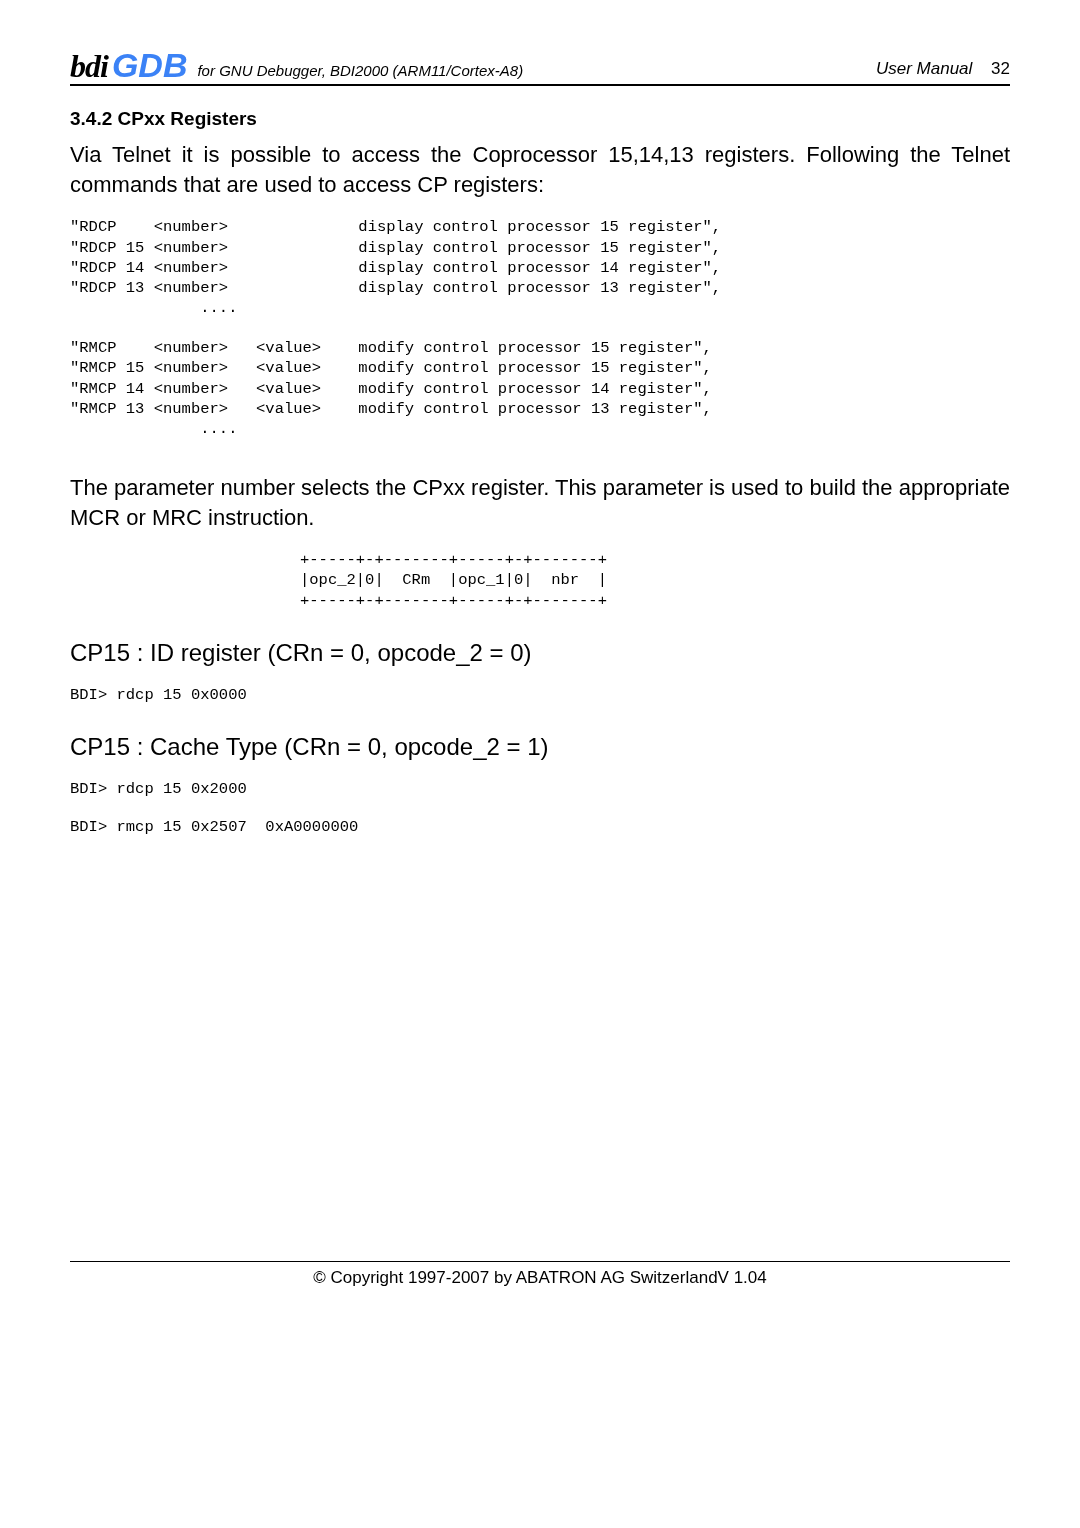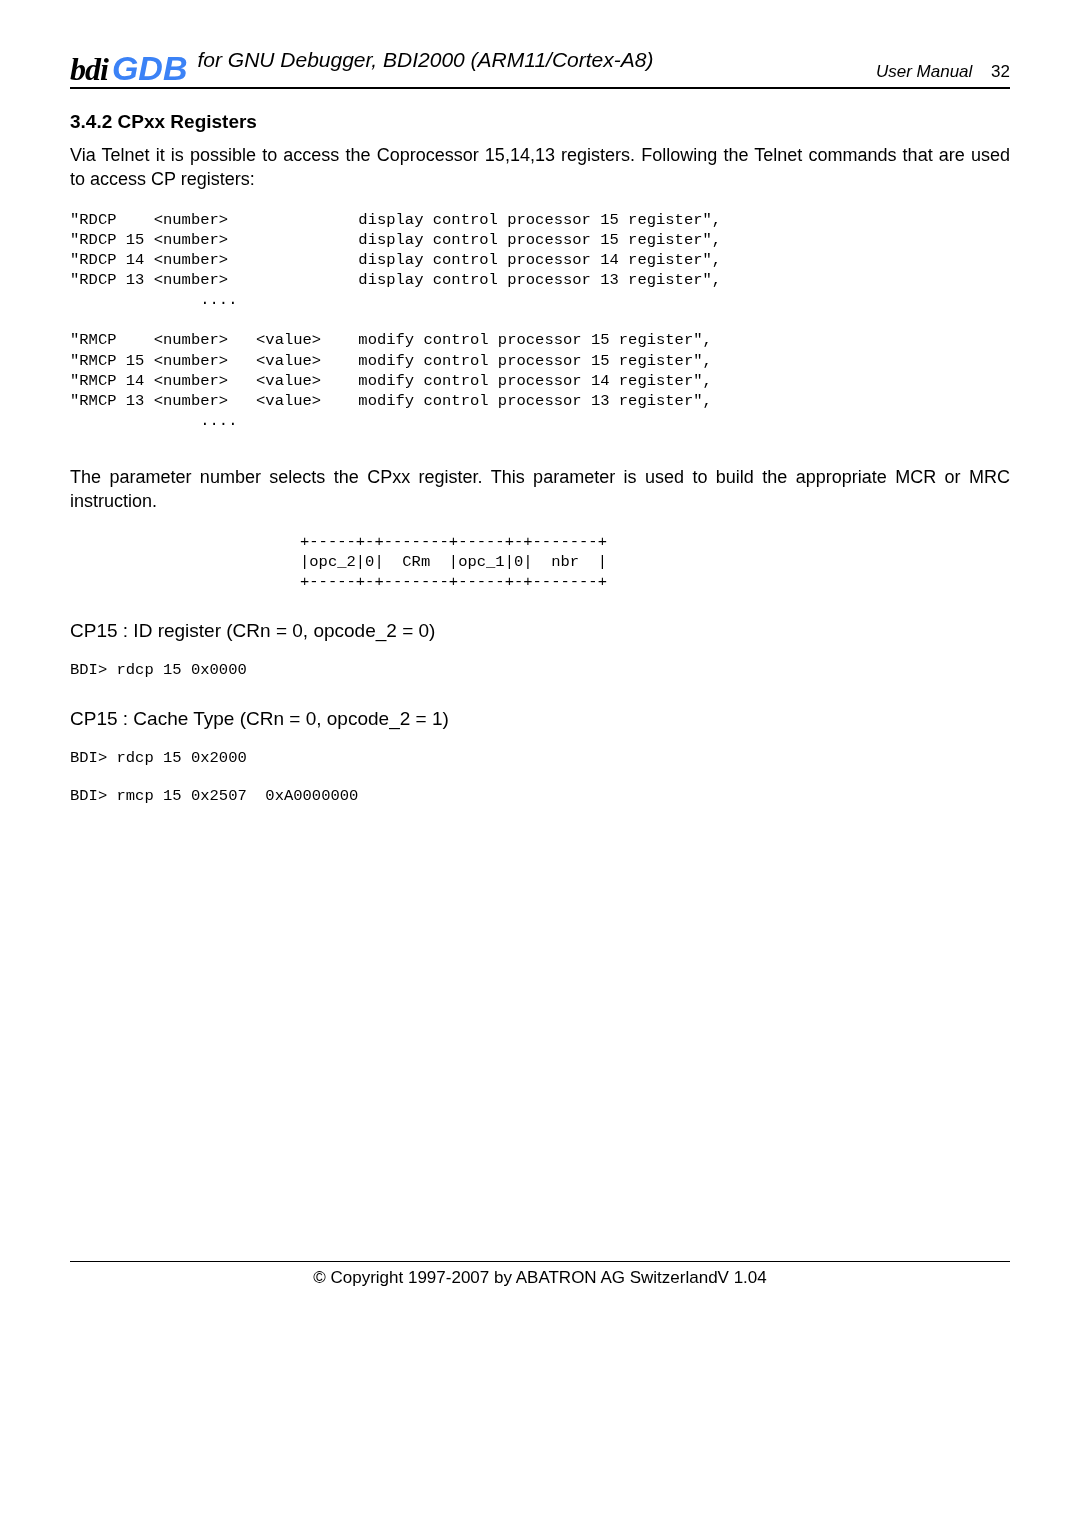--- a/index.html
+++ b/index.html
@@ -40,40 +40,40 @@
   .logo-gdb {
     font-size: 34px;
     font-weight: bold;
     font-style: italic;
     letter-spacing: 0px;
     color: #3b82f6;
     line-height: 1;
   }
   .header-sub {
     font-style: italic;
-    font-size: 21px;
+    font-size: 15px;
     margin-left: 6px;
-    margin-bottom: 13px;
+    margin-bottom: 3px;
   }
   .header-right {
     font-style: italic;
     font-size: 17px;
     margin-bottom: 3px;
   }
   .page-num {
     font-style: normal;
     margin-left: 14px;
   }
   .section-title {
     font-weight: bold;
     font-size: 19px;
     margin-top: 22px;
   }
   .body-text {
-    font-size: 18px;
+    font-size: 22px;
     line-height: 1.35;
     margin-top: 10px;
     text-align: justify;
   }
   pre.code {
     font-family: "Courier New", monospace;
     font-size: 15.5px;
     white-space: pre;
     margin: 18px 0 0 0;
     line-height: 1.3;
@@ -85,21 +85,21 @@
     margin: 18px 0 0 0;
     line-height: 1.3;
     text-align: left;
     padding-left: 230px;
   }
   .examples-label {
     font-size: 18px;
     margin-top: 34px;
   }
   .example-line {
-    font-size: 19px;
+    font-size: 24px;
     margin-top: 28px;
   }
   .footer {
     position: absolute;
     bottom: 40px;
     left: 70px;
     right: 70px;
     border-top: 1.5px solid #000;
     padding-top: 6px;
     display: flex;

